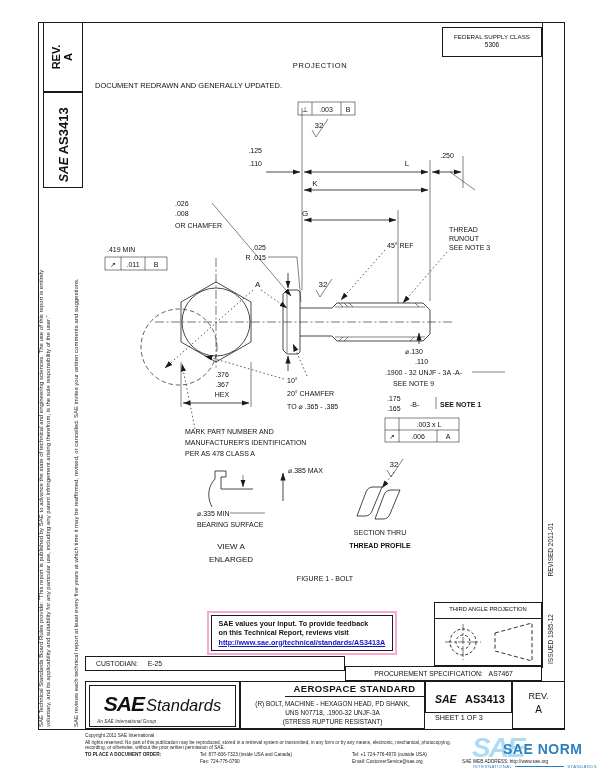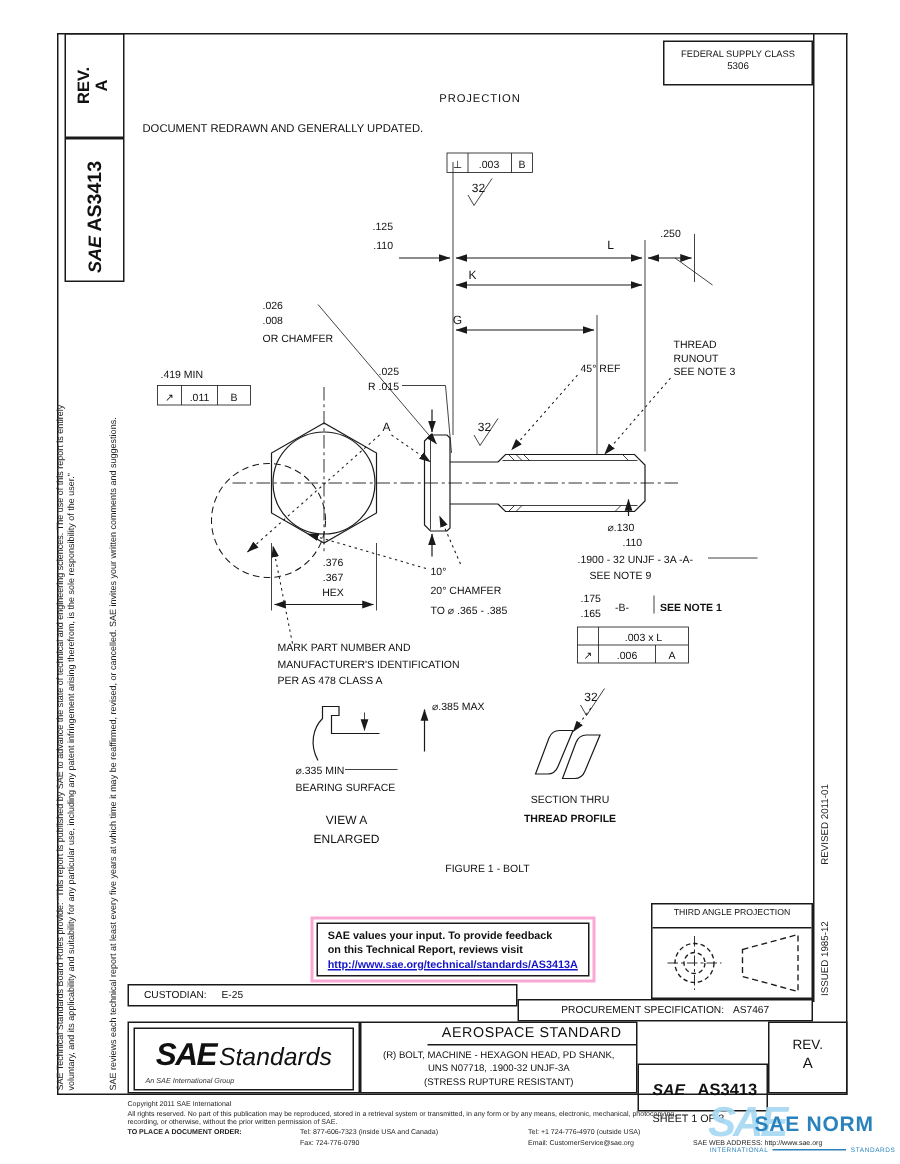--- a/index.html
+++ b/index.html
@@ -244,29 +244,29 @@
   <div class="box" style="left:85px;top:681px;width:155px;height:48px;">
     <div class="abs" style="left:3px;top:2.5px;width:145px;height:40px;border:1.2px solid #1a1a1a;">
       <div style="text-align:center;margin-top:6px;">
         <span style="font-style:italic;font-weight:900;font-size:21px;letter-spacing:-1px;">SAE</span><span style="font-style:italic;font-size:16.5px;margin-left:2px;">Standards</span>
       </div>
       <div style="position:absolute;left:7px;bottom:2px;font-size:4.8px;font-style:italic;color:#333;">An SAE International Group</div>
     </div>
   </div>
 
   <div class="box" style="left:240px;top:681px;width:185px;height:48px;">
-    <div class="ctr" style="font-weight:normal;font-size:9.5px;letter-spacing:.4px;height:14px;line-height:14px;border-bottom:1.2px solid #1a1a1a;margin-left:44px;">AEROSPACE STANDARD</div>
+    <div class="ctr" style="font-weight:bold;font-size:9.5px;letter-spacing:.4px;height:14px;line-height:14px;border-bottom:1.2px solid #1a1a1a;margin-left:44px;">AEROSPACE STANDARD</div>
     <div class="ctr" style="font-size:6.4px;line-height:8.8px;padding-top:3px;">
       <div>(R) BOLT, MACHINE - HEXAGON HEAD, PD SHANK,</div>
       <div>UNS N07718, .1900-32 UNJF-3A</div>
       <div>(STRESS RUPTURE RESISTANT)</div>
     </div>
   </div>
 
-  <div class="box" style="left:425px;top:681px;width:87px;height:32px;padding:7px 1px 0 9px;margin-top:28px;">
+  <div class="box" style="left:425px;top:681px;width:87px;height:32px;padding:7px 1px 0 9px;">
     <div>
       <span style="font-style:italic;font-weight:900;font-size:10.5px;">SAE</span>
       <span style="font-weight:bold;font-size:11px;margin-left:4px;">AS3413</span>
     </div>
     <div style="font-size:7.2px;margin-top:6px;">SHEET 1 OF 3</div>
   </div>
 
   <div class="box ctr" style="left:512px;top:681px;width:53px;height:48px;padding-top:9px;">
     <div style="font-size:9px;">REV.</div>
     <div style="font-size:10px;margin-top:3px;">A</div>

